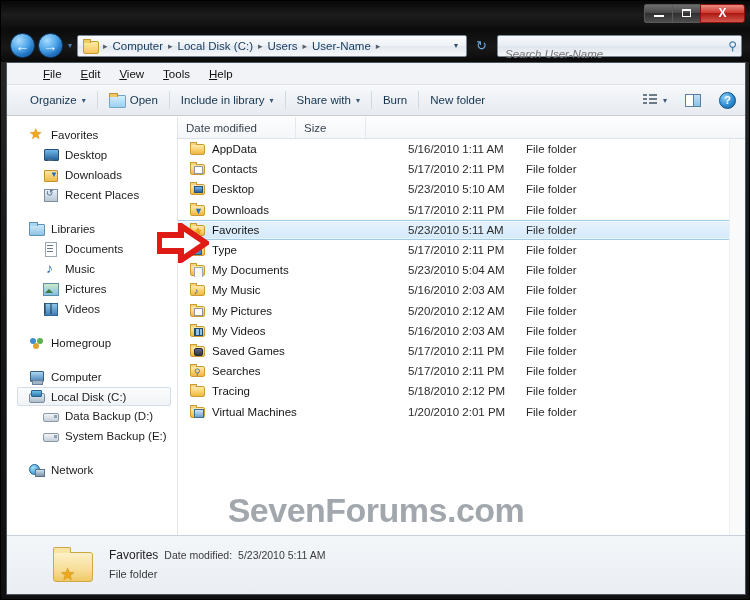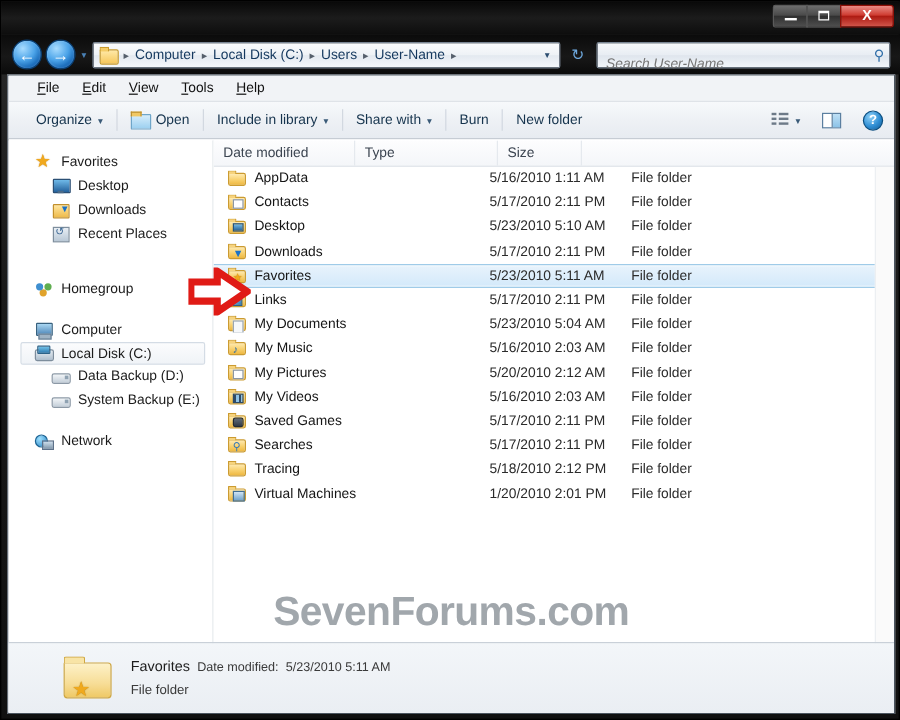--- a/index.html
+++ b/index.html
@@ -127,21 +127,21 @@
     background: #fff;
     border: 1px solid #4b5560;
     overflow: hidden;
   }
 
   
   .menubar {
     height: 22px; width:100%;
     background: #f1f3f6;
     border-bottom: 1px solid #dfe3e8;
-    display:flex; align-items:center; padding-left: 16px;
+    display:flex; align-items:center; padding-left: 28px;
     font-size: 11.5px; color: #111;
   }
   .menu-item { padding: 2px 11px 2px 8px; cursor: default; }
   .menu-item u { text-decoration: underline; }
 
   
   .toolbar {
     height: 31px; width: 100%;
     background: linear-gradient(180deg,#f7f9fb 0%, #eef1f5 50%, #e7ebf1 100%);
     border-bottom: 1px solid #c6ccd4;
@@ -509,20 +509,42 @@
             <span>Downloads</span>
           </div>
           <div class="nav-row child">
             <span class="ico ico-recent"></span>
             <span>Recent Places</span>
           </div>
         </div>
 
         <div class="nav-gap"></div>
 
+        <div class="nav-group">
+          <div class="nav-row">
+            <span class="ico ico-lib"></span>
+            <span>Libraries</span>
+          </div>
+          <div class="nav-row child">
+            <span class="ico ico-doc"></span>
+            <span>Documents</span>
+          </div>
+          <div class="nav-row child">
+            <span class="ico ico-music"></span>
+            <span>Music</span>
+          </div>
+          <div class="nav-row child">
+            <span class="ico ico-pic"></span>
+            <span>Pictures</span>
+          </div>
+          <div class="nav-row child">
+            <span class="ico ico-vid"></span>
+            <span>Videos</span>
+          </div>
+        </div>
 
         <div class="nav-gap"></div>
 
         <div class="nav-group">
           <div class="nav-row">
             <span class="ico ico-home"></span>
             <span>Homegroup</span>
           </div>
         </div>
 
@@ -556,23 +578,20 @@
           </div>
         </div>
       </div>
 
       <div class="listpane">
 
         <div class="colhead">
           <div class="col date">
             <span>Date modified</span>
           </div>
-          <div class="col type">
-            <span>Type</span>
-          </div>
           <div class="col size">
             <span>Size</span>
           </div>
           <div class="col tail"></div>
         </div>
 
         <div class="rows">
 
           <div class="row">
             <div class="cell name">
@@ -643,21 +662,21 @@
             <div class="cell size"></div>
           </div>
 
           <div class="row">
             <div class="cell name">
               <span class="fico">
                   <span class="base"></span>
                   <span class="tab"></span>
                   <span class="badge badge-link"></span>
                 </span>
-              <span>Links</span>
+              <span>Type</span>
             </div>
             <div class="cell date">5/17/2010 2:11 PM</div>
             <div class="cell type">File folder</div>
             <div class="cell size"></div>
           </div>
 
           <div class="row">
             <div class="cell name">
               <span class="fico">
                   <span class="base"></span>

